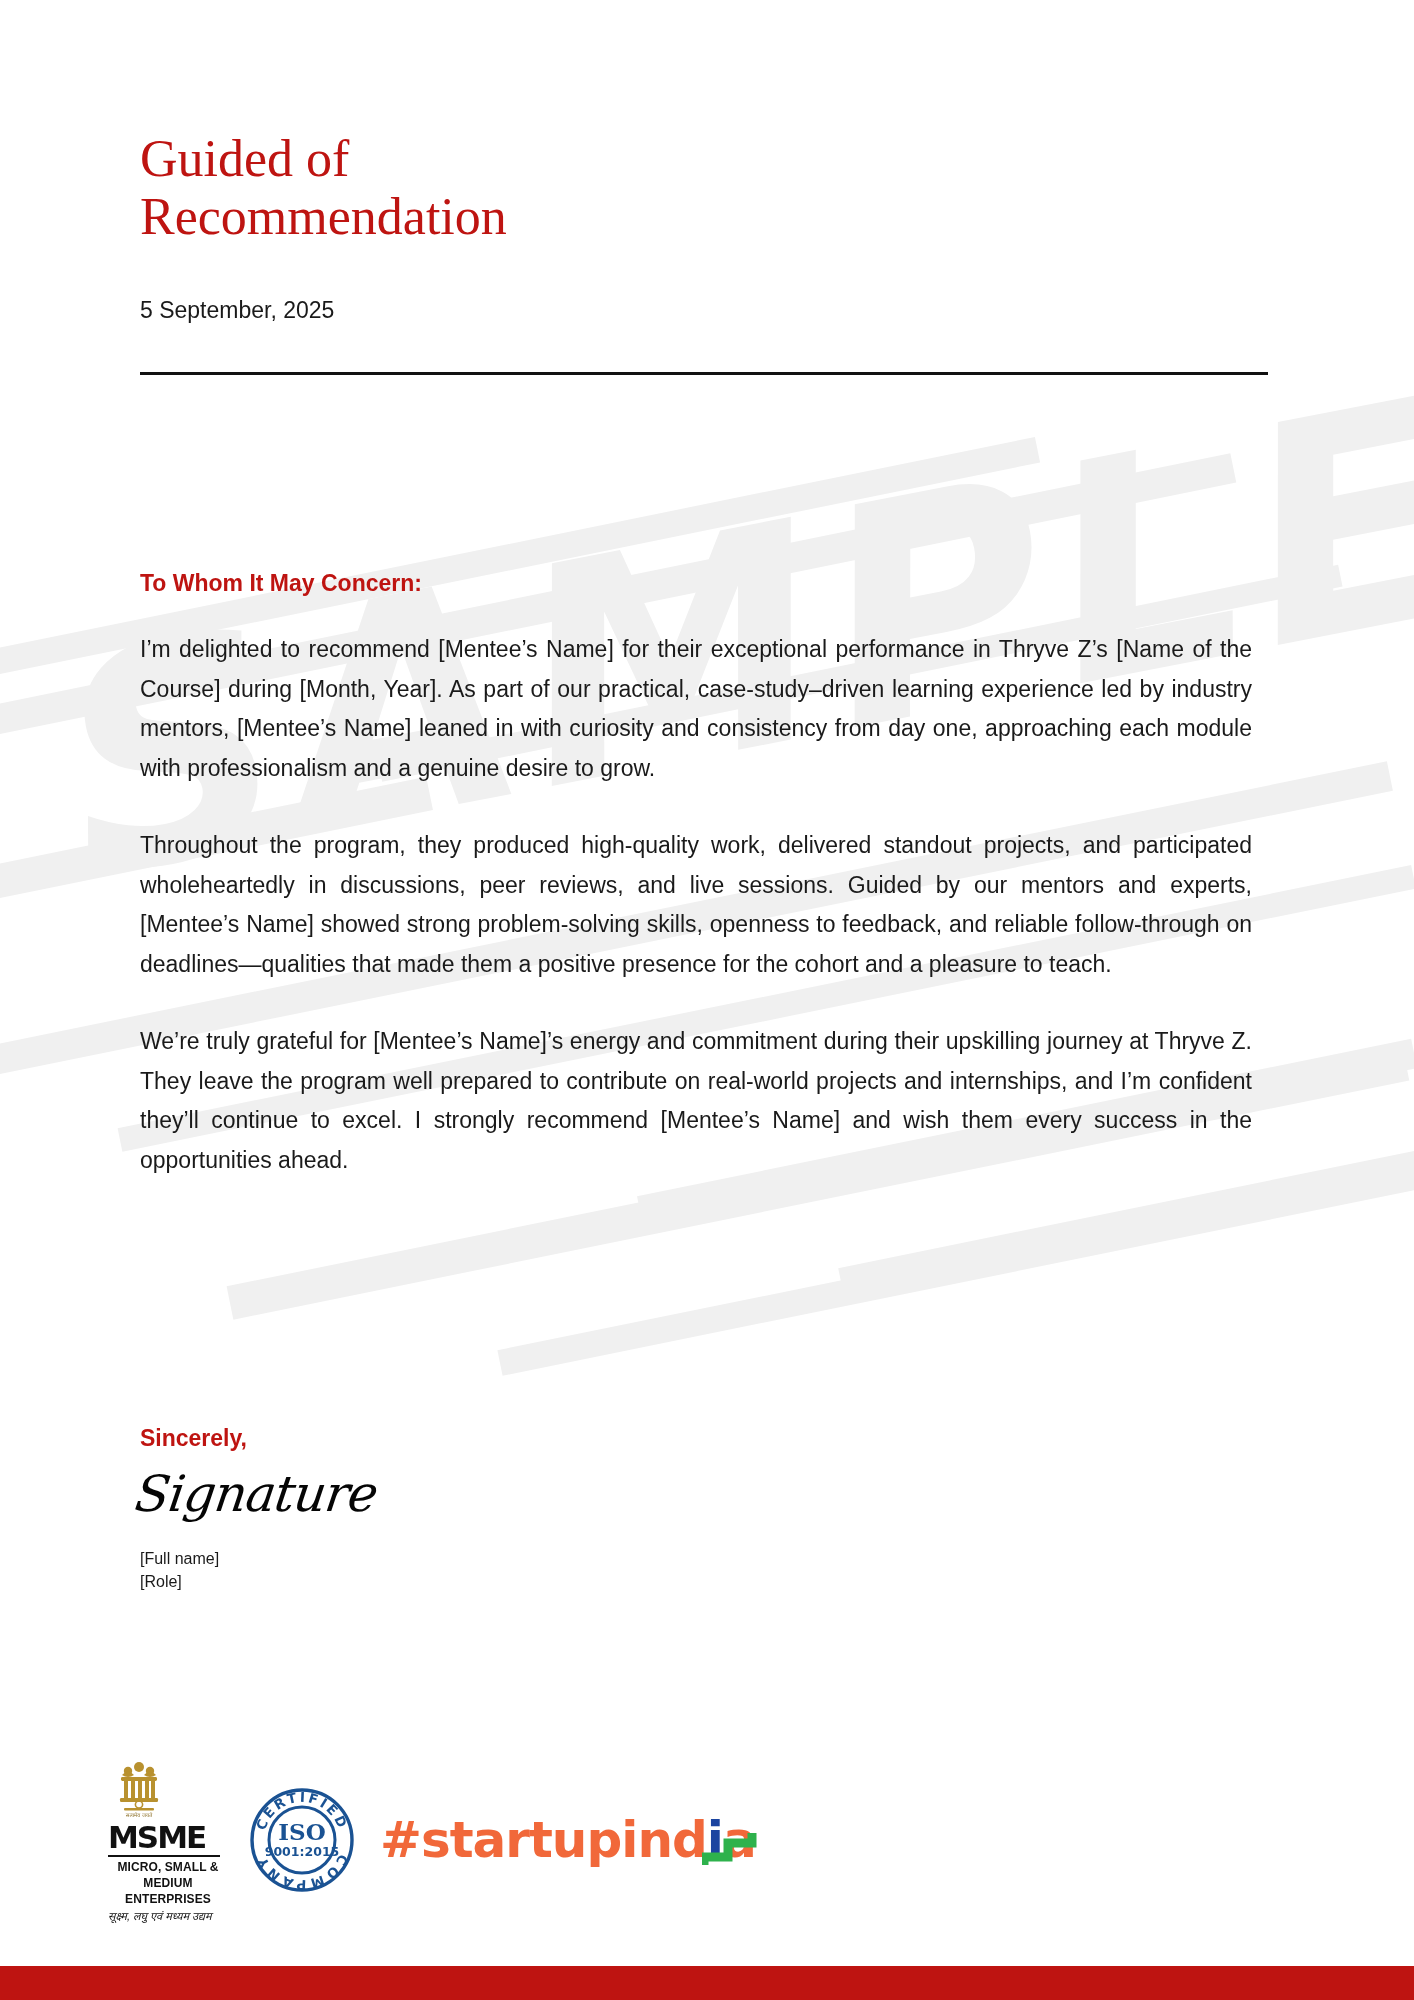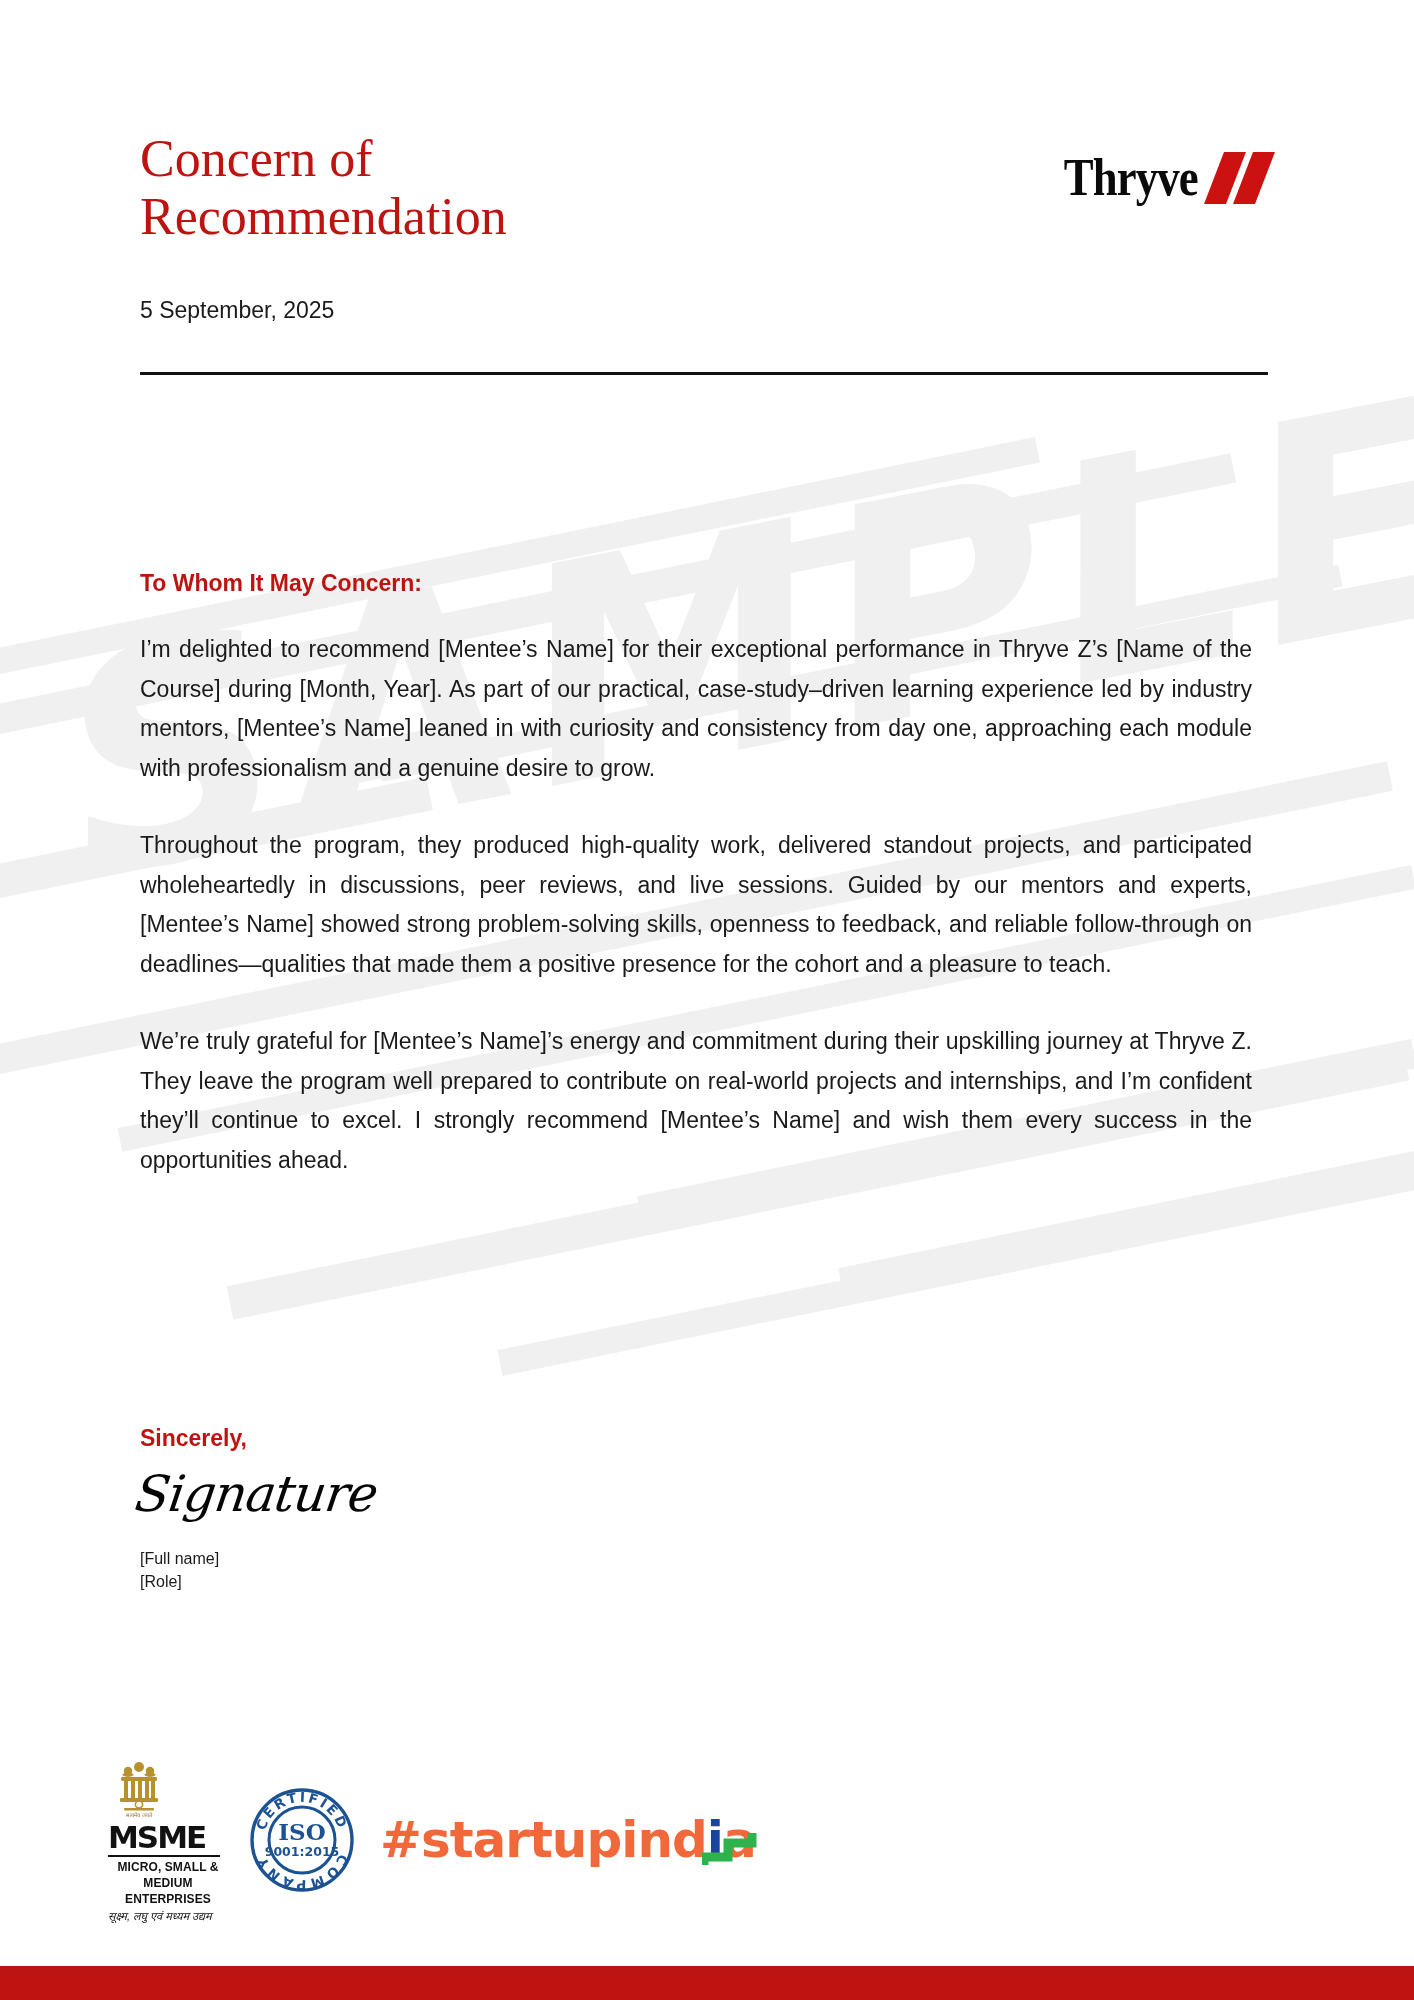--- a/index.html
+++ b/index.html
@@ -262,29 +262,22 @@
     <div class="wm-streak s6"></div>
     <div class="wm-streak s7"></div>
     <div class="wm-streak s8"></div>
     <div class="wm-streak s9"></div>
     <div class="wm-streak s10"></div>
   </div>
 
   <div class="content">
 
     <div class="header">
-      <h1 class="doc-title">Concern of Recommendation</h1>
-
-      <div class="logo">
-        <div class="logo-word">Thryve</div>
-        <div class="logo-mark">
-          <span class="bar-a"></span>
-          <span class="bar-b"></span>
-        </div>
-      </div>
+      <h1 class="doc-title">Guided of Recommendation</h1>
+
     </div>
 
     <div class="date-line">5 September, 2025</div>
 
     <div class="divider"></div>
 
     <div class="salutation">To Whom It May Concern:</div>
 
     <div class="body-copy">
       <p>I’m delighted to recommend [Mentee’s Name] for their exceptional performance in Thryve Z’s [Name of the Course] during [Month, Year]. As part of our practical, case-study–driven learning experience led by industry mentors, [Mentee’s Name] leaned in with curiosity and consistency from day one, approaching each module with professionalism and a genuine desire to grow.</p>

